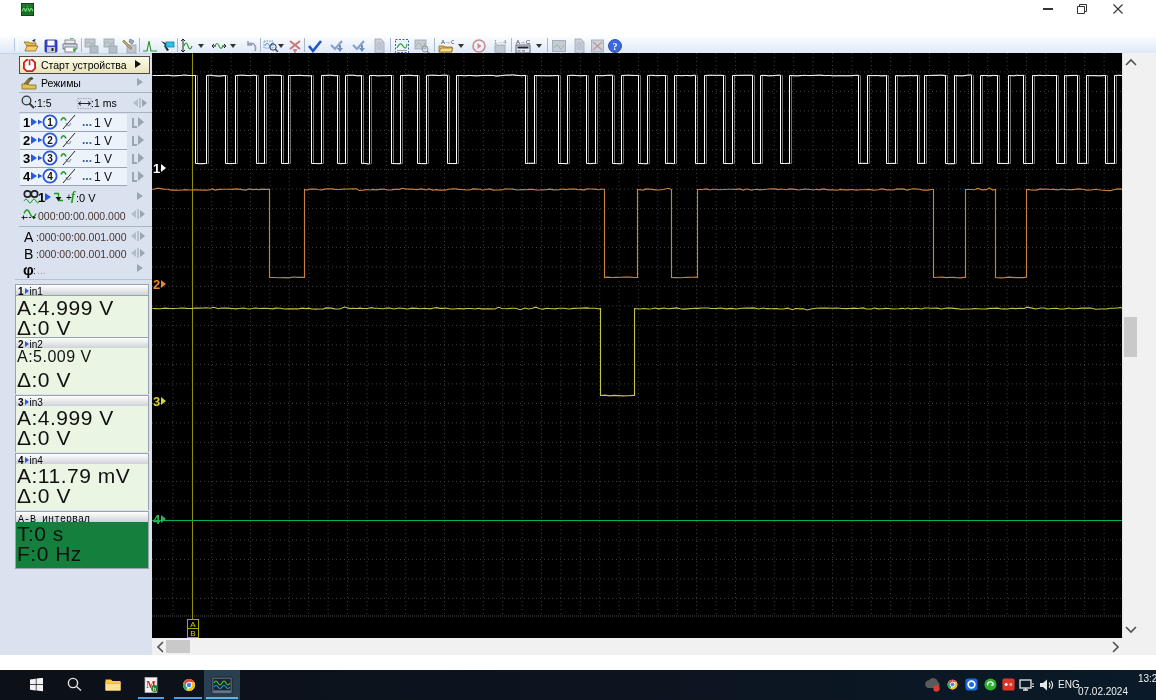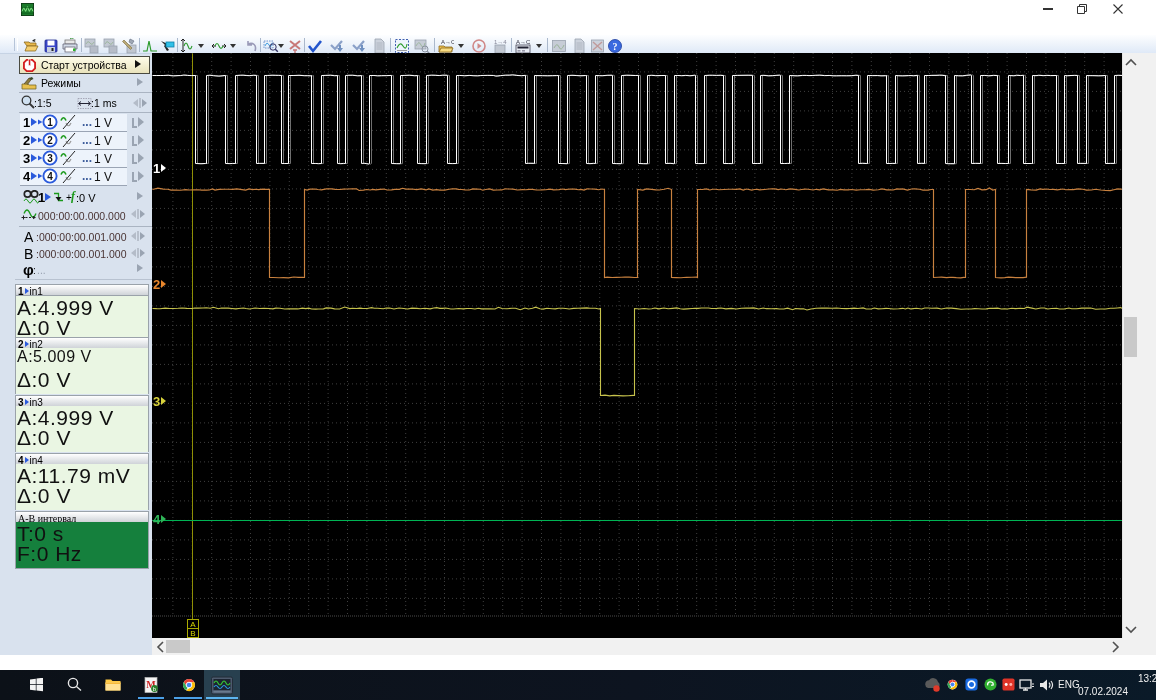--- a/index.html
+++ b/index.html
@@ -322,21 +322,21 @@
     <div style="position:absolute;left:15px;top:395px;width:134px;height:12px;background:linear-gradient(#ffffff,#cfd3d8);border:1px solid #9aa2aa;box-sizing:border-box;padding-left:2px;line-height:10px;"><span style="font-family:'Liberation Sans',sans-serif;font-weight:bold;font-size:10px;color:#000">3</span><span style="display:inline-block;width:0;height:0;border-left:4px solid #2a5adc;border-top:3px solid transparent;border-bottom:3px solid transparent;margin:0 1px 1px 1px"></span><span style="font-family:'Liberation Sans',sans-serif;font-size:10px;color:#000">in3</span></div>
     <div style="position:absolute;left:15px;top:406px;width:134px;height:46px;background:#eaf6e3;border-left:1px solid #9aa2aa;border-right:1px solid #9aa2aa;box-sizing:border-box;">
       <div style="position:absolute;left:1px;top:0px;font-family:'Liberation Sans',sans-serif;font-size:21px;letter-spacing:0.5px;color:#111;white-space:nowrap">A:4.999 V</div>
       <div style="position:absolute;left:1px;top:20px;font-family:'Liberation Sans',sans-serif;font-size:21px;letter-spacing:0.5px;color:#111;white-space:nowrap">Δ:0 V</div>
     </div>
     <div style="position:absolute;left:15px;top:453px;width:134px;height:12px;background:linear-gradient(#ffffff,#cfd3d8);border:1px solid #9aa2aa;box-sizing:border-box;padding-left:2px;line-height:10px;"><span style="font-family:'Liberation Sans',sans-serif;font-weight:bold;font-size:10px;color:#000">4</span><span style="display:inline-block;width:0;height:0;border-left:4px solid #2a5adc;border-top:3px solid transparent;border-bottom:3px solid transparent;margin:0 1px 1px 1px"></span><span style="font-family:'Liberation Sans',sans-serif;font-size:10px;color:#000">in4</span></div>
     <div style="position:absolute;left:15px;top:464px;width:134px;height:46px;background:#eaf6e3;border-left:1px solid #9aa2aa;border-right:1px solid #9aa2aa;box-sizing:border-box;">
       <div style="position:absolute;left:1px;top:0px;font-family:'Liberation Sans',sans-serif;font-size:21px;letter-spacing:0.5px;color:#111;white-space:nowrap">A:11.79 mV</div>
       <div style="position:absolute;left:1px;top:20px;font-family:'Liberation Sans',sans-serif;font-size:21px;letter-spacing:0.5px;color:#111;white-space:nowrap">Δ:0 V</div>
     </div>
-    <div style="position:absolute;left:15px;top:511px;width:134px;height:12px;background:linear-gradient(#ffffff,#cfd3d8);border:1px solid #9aa2aa;box-sizing:border-box;padding-left:2px;line-height:10px;"><span style="font-family:Liberation Serif, serif;font-size:10px;color:#000">A-B интервал</span></div>
+    <div style="position:absolute;left:15px;top:511px;width:134px;height:12px;background:linear-gradient(#ffffff,#cfd3d8);border:1px solid #9aa2aa;box-sizing:border-box;padding-left:2px;line-height:10px;"><span style="font-family:Liberation Mono, monospace;font-size:10px;color:#000">A-B интервал</span></div>
     <div style="position:absolute;left:15px;top:522px;width:134px;height:46px;background:#15803d;border-left:1px solid #9aa2aa;border-right:1px solid #9aa2aa;box-sizing:border-box;">
       <div style="position:absolute;left:1px;top:0px;font-family:'Liberation Sans',sans-serif;font-size:21px;letter-spacing:0.5px;color:#111;white-space:nowrap">T:0 s</div>
       <div style="position:absolute;left:1px;top:20px;font-family:'Liberation Sans',sans-serif;font-size:21px;letter-spacing:0.5px;color:#111;white-space:nowrap">F:0 Hz</div>
     </div>
     <div style="position:absolute;left:15px;top:568px;width:134px;height:1px;background:#9aa2aa"></div>
 
 <svg width="1004" height="585" viewBox="152 53 1004 585" style="position:absolute;left:152px;top:53px">
 <rect x="152" y="53" width="1004" height="585" fill="#000"></rect>
 <line x1="172.9" y1="53" x2="172.9" y2="616" stroke="#3f3f3f" stroke-width="1" stroke-dasharray="1 3"></line>
 <line x1="192.3" y1="53" x2="192.3" y2="616" stroke="#3f3f3f" stroke-width="1" stroke-dasharray="1 3"></line>

